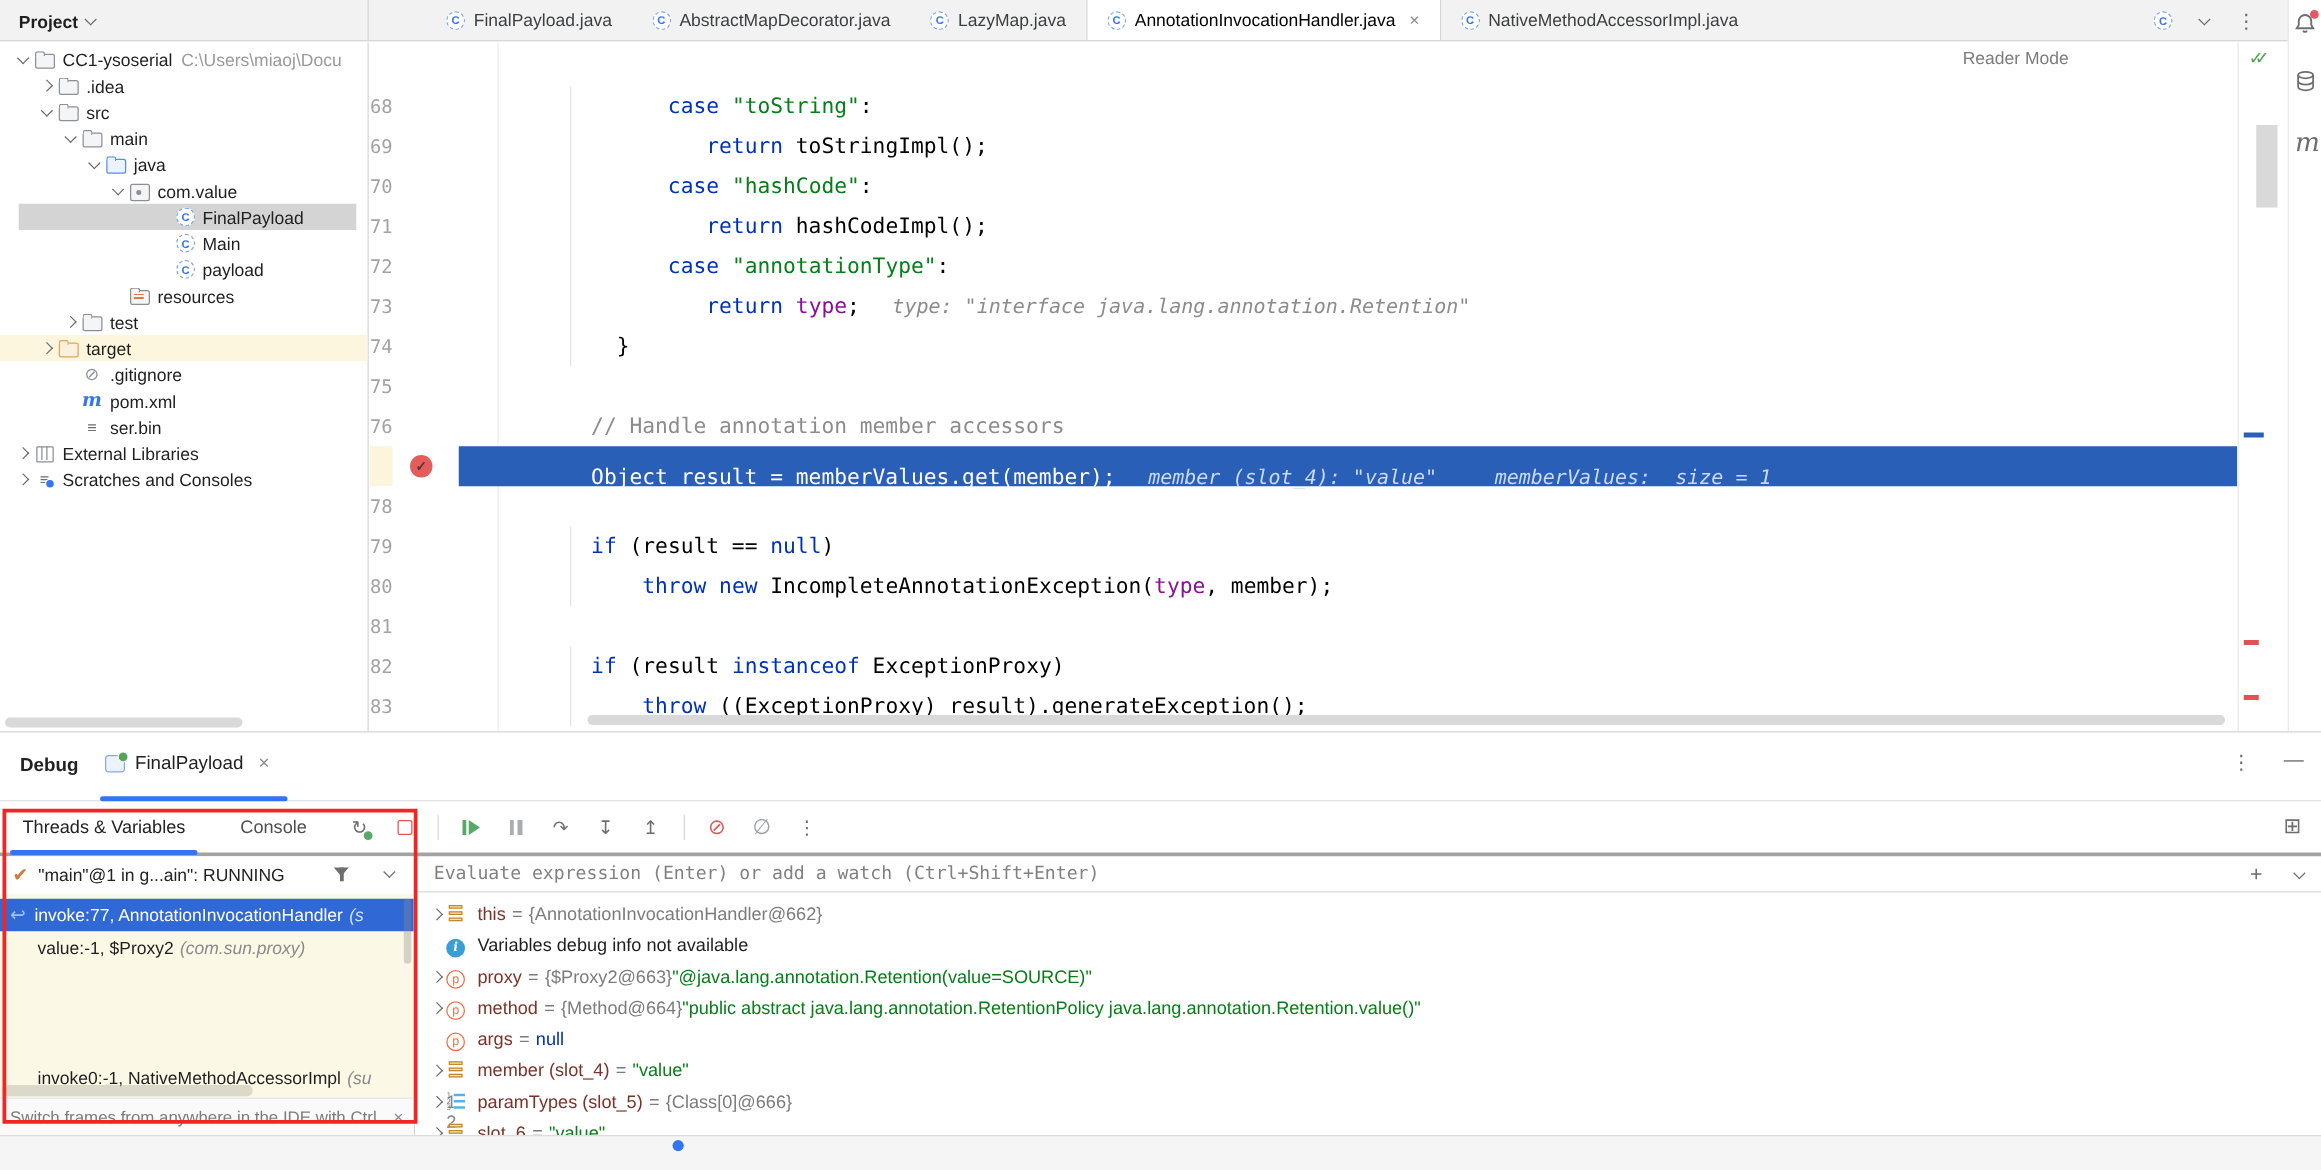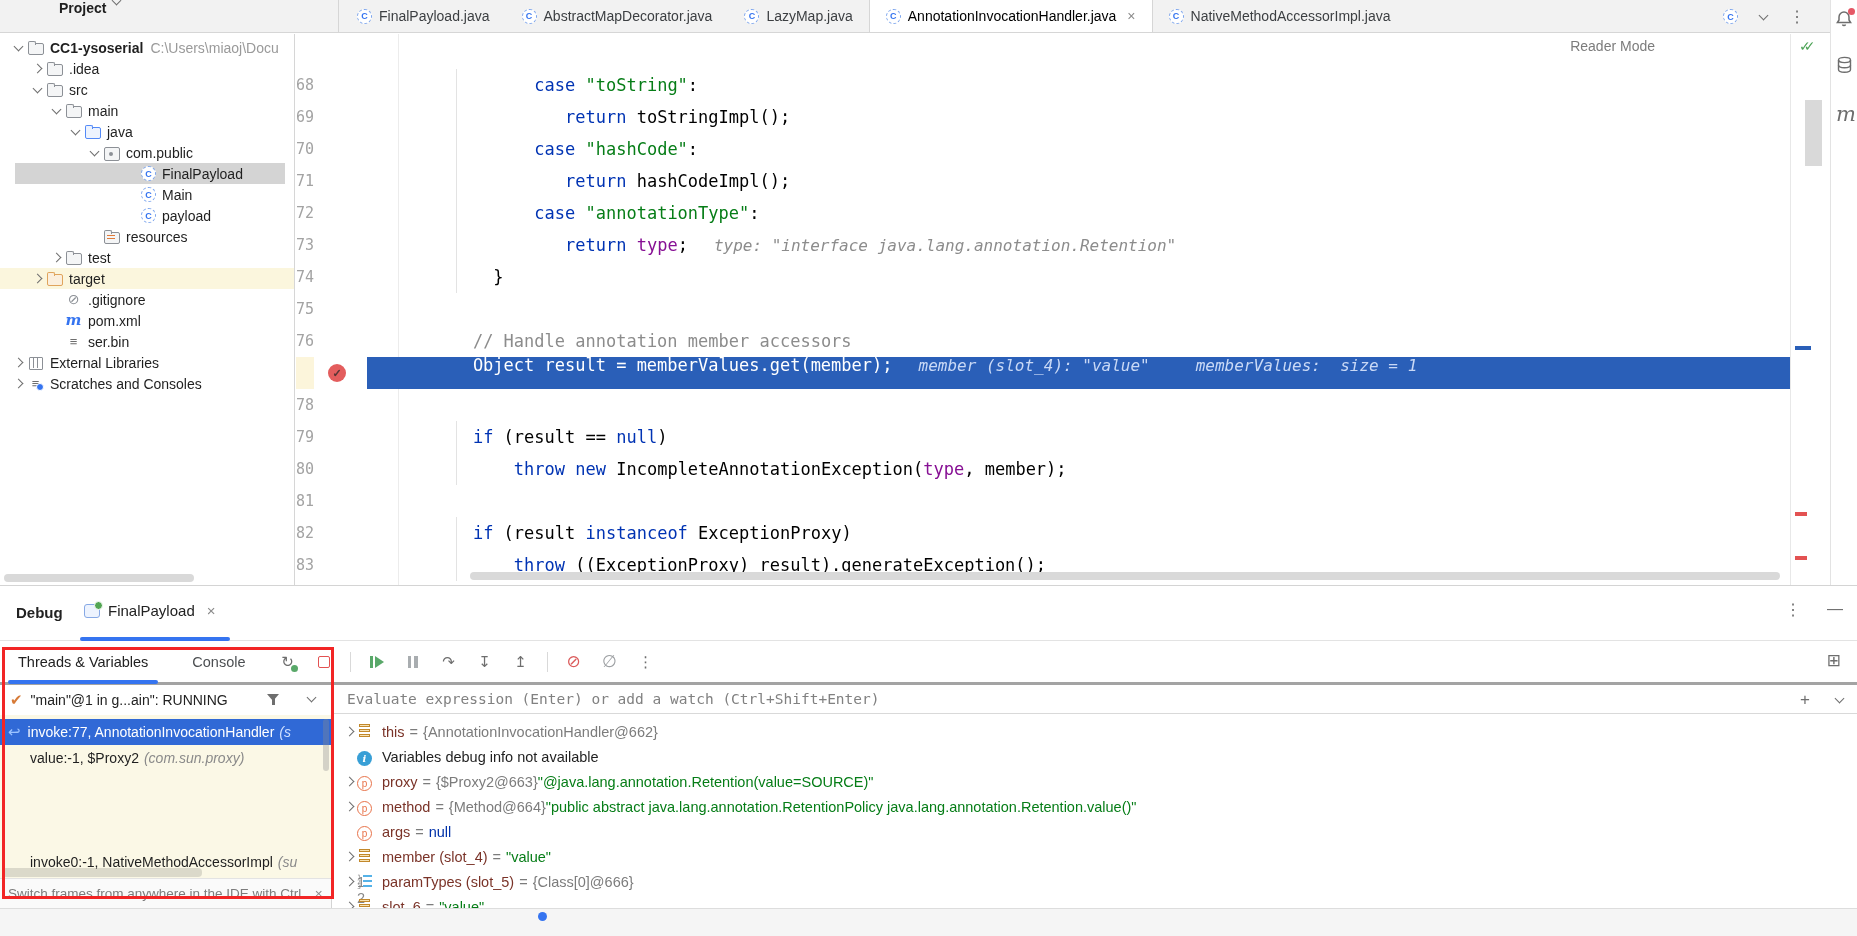--- a/index.html
+++ b/index.html
@@ -6,22 +6,22 @@
   html,body { background:#fff; }
   .app { position:relative; width:1857px; height:936px; background:#fff;
          font-family:"Liberation Sans", sans-serif; font-size:14px; color:#222;
          overflow:hidden; }
   .mono { font-family:"DejaVu Sans Mono", monospace; }
 
   
   .topbar { position:absolute; left:0; top:0; width:1857px; height:33px;
             background:#F2F2F2; border-bottom:1px solid #D6D6D6; }
   .project-header { position:absolute; left:0; top:0; width:295px; height:33px;
-            display:flex; align-items:flex-start; padding-left:15px; gap:7px;
-            border-right:1px solid #D6D6D6; font-weight:600; color:#1f1f1f;margin-left:44px;}
+            display:flex; align-items:center; padding-left:15px; gap:7px;
+            border-right:1px solid #D6D6D6; font-weight:600; color:#1f1f1f;}
   .tabs { position:absolute; left:296px; top:0; right:47px; height:32px;
           display:flex; align-items:stretch; padding-left:45px; overflow:hidden;}
   .tab { display:flex; align-items:center; gap:7px; padding:0 16px; color:#3c3f42;
          white-space:nowrap; cursor:default; }
   .tab.active { background:#fff; color:#000; border-left:1px solid #D6D6D6; border-right:1px solid #D6D6D6;}
   .tab .close { color:#8a8a8a; font-size:14px; margin-left:4px; }
   .tabbar-icons { position:absolute; right:52px; top:0; height:33px; display:flex; align-items:center; gap:22px; }
   .cclass { display:inline-flex; width:15px; height:15px; border:1.4px dashed #7CA5EE; border-radius:50%;
             color:#3574F0; font-size:9px; font-weight:bold; align-items:center; justify-content:center; background:#fff;}
   .chev { display:inline-block; width:7px; height:7px; border-right:1.6px solid #6E6E6E; border-bottom:1.6px solid #6E6E6E; }
@@ -42,21 +42,21 @@
   
   .project-panel { position:absolute; left:0; top:34px; width:295px; height:551px; background:#fff;
                    border-right:1px solid #D6D6D6; overflow:hidden; }
   .tree-row { position:absolute; left:0; width:295px; height:21px; display:flex; align-items:center;
               white-space:nowrap; font-size:14px; color:#1f1f1f; }
   .tree-row .sel-bg { position:absolute; left:15px; right:10px; top:0; bottom:0; background:#D4D4D4; z-index:0;}
   .tree-row.hl { background:#FBF6DD; }
   .tree-row > * { position:relative; z-index:1; }
   .tree-arrow { width:17px; display:inline-flex; justify-content:center; }
   .tree-path { color:#9a9a9a; margin-left:7px; }
-  .tree-label.bold { font-weight:700; }
+  .tree-label.bold { font-weight:400; }
   .ti { display:inline-block; position:relative; width:17px; height:15px; margin-right:6px; flex:none;}
   .ti-folder::before { content:""; position:absolute; left:1px; top:3px; width:14px; height:10px;
         border:1.3px solid #8C9096; border-radius:2px; background:#F4F5F6;}
   .ti-folder::after { content:""; position:absolute; left:1px; top:1px; width:6px; height:3px;
         border:1.3px solid #8C9096; border-bottom:none; border-radius:2px 2px 0 0; background:#F4F5F6;}
   .ti-folder.blue::before, .ti-folder.blue::after { border-color:#548AF7; background:#EDF3FE; }
   .ti-folder.orange::before, .ti-folder.orange::after { border-color:#E0A45C; background:#FBEFDD; }
   .ti-folder.res::before { background:#F4F5F6; }
   .ti-res-lines { position:absolute; left:4px; top:6px; width:8px; height:5px; z-index:2;
         background:repeating-linear-gradient(#E07B3A 0 1.2px, transparent 1.2px 2.6px); }
@@ -283,21 +283,21 @@
             <span class="chev down"></span>
           </span>
           <span class="ti ti-folder blue"></span>
           <span class="tree-label">java</span>
         </div>
         <div class="tree-row" style="top: 108px; padding-left: 86px;">
           <span class="tree-arrow">
             <span class="chev down"></span>
           </span>
           <span class="ti ti-pkg"></span>
-          <span class="tree-label">com.public</span>
+          <span class="tree-label">com.value</span>
         </div>
         <div class="tree-row" style="top: 129px; padding-left: 124px;">
           <span class="sel-bg"></span>
           <span class="tree-arrow"></span>
           <span class="ti ti-class">C</span>
           <span class="tree-label">FinalPayload</span>
         </div>
         <div class="tree-row" style="top: 150px; padding-left: 124px;">
           <span class="tree-arrow"></span>
           <span class="ti ti-class">C</span>
@@ -380,21 +380,21 @@
         <div class="gutter-num mono" style="top: 227px;">74</div>
         <div class="code-row mono" style="top: 227px;"><span class="t-p">          }</span></div>
         <div class="gutter-num mono" style="top: 259px;">75</div>
         <div class="code-row mono" style="top: 259px;"></div>
         <div class="gutter-num mono" style="top: 291px;">76</div>
         <div class="code-row mono" style="top: 291px;"><span class="t-p">        </span><span class="t-c">// Handle annotation member accessors</span></div>
         <div class="exec-bar" style="top: 323px;"></div>
         <div class="bp-gutter-hl" style="top: 323px;"></div>
         <div class="gutter-num mono" style="top: 323px;"></div>
         <div class="bp-ball" style="top: 330px;">✓</div>
-        <div class="code-row mono exec" style="top: 315px;"><span class="t-p">        Object result = memberValues.get(member);</span><span class="hint">member (slot_4): "value"</span><span class="hint">memberValues:  size = 1</span></div>
+        <div class="code-row mono exec" style="top: 332px;"><span class="t-p">        Object result = memberValues.get(member);</span><span class="hint">member (slot_4): "value"</span><span class="hint">memberValues:  size = 1</span></div>
         <div class="gutter-num mono" style="top: 355px;">78</div>
         <div class="code-row mono" style="top: 355px;"></div>
         <div class="gutter-num mono" style="top: 387px;">79</div>
         <div class="code-row mono" style="top: 387px;"><span class="t-p">        </span><span class="t-k">if</span><span class="t-p"> (result == </span><span class="t-k">null</span><span class="t-p">)</span></div>
         <div class="gutter-num mono" style="top: 419px;">80</div>
         <div class="code-row mono" style="top: 419px;"><span class="t-p">            </span><span class="t-k">throw</span><span class="t-p"> </span><span class="t-k">new</span><span class="t-p"> IncompleteAnnotationException(</span><span class="t-f">type</span><span class="t-p">, member);</span></div>
         <div class="gutter-num mono" style="top: 451px;">81</div>
         <div class="code-row mono" style="top: 451px;"></div>
         <div class="gutter-num mono" style="top: 483px;">82</div>
         <div class="code-row mono" style="top: 483px;"><span class="t-p">        </span><span class="t-k">if</span><span class="t-p"> (result </span><span class="t-k">instanceof</span><span class="t-p"> ExceptionProxy)</span></div>

